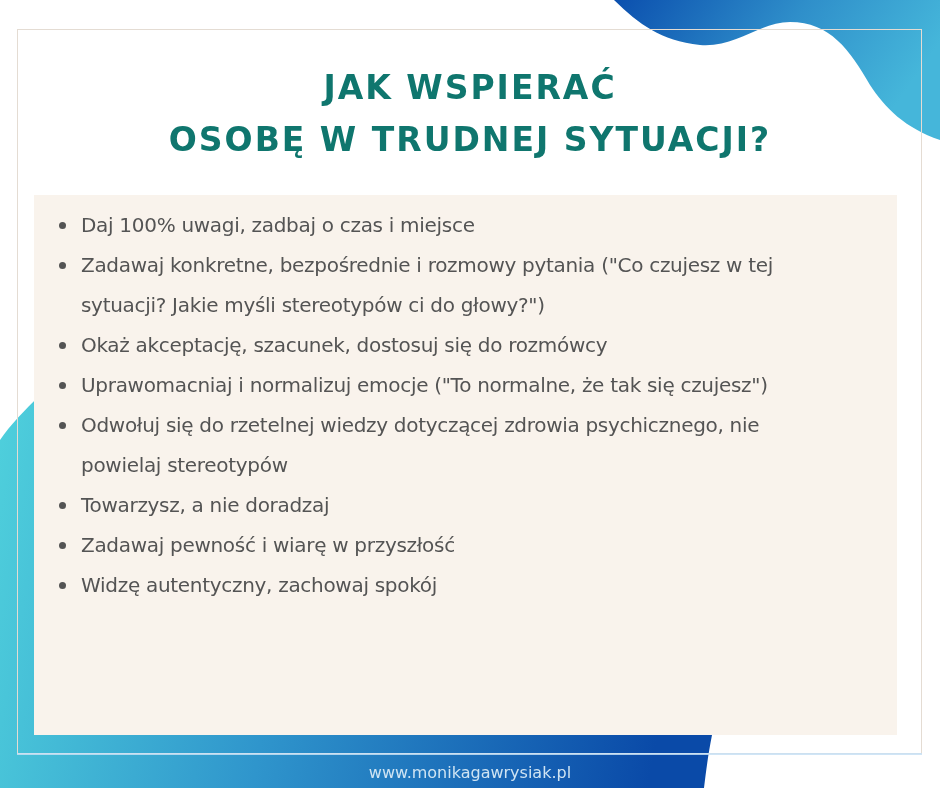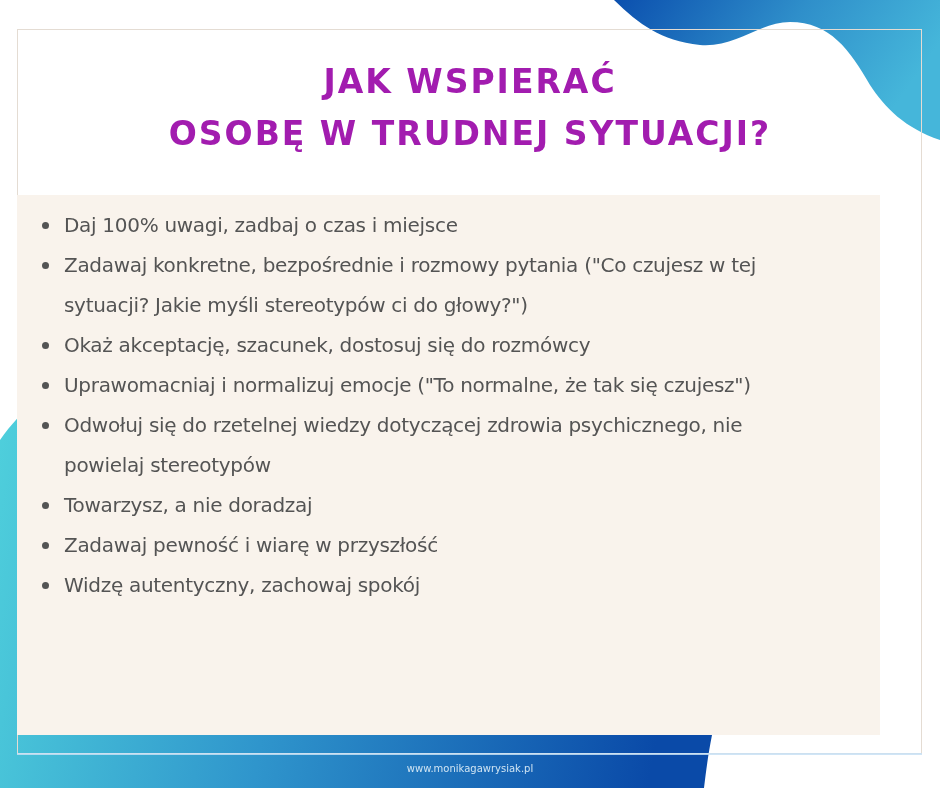--- a/index.html
+++ b/index.html
@@ -11,43 +11,43 @@
     .shape { position: absolute; left: 0; top: 0; width: 940px; height: 788px; }
     .frame {
       position: absolute; left: 17px; top: 29px; width: 905px; height: 725px;
       border: 1px solid #e4dcd3; box-sizing: border-box;
     }
     .frame-bottom-line {
       position: absolute; left: 17px; top: 753px; width: 905px; height: 2px;
       background: rgba(200,225,245,0.85);
     }
     .title {
-      position: absolute; left: 0; top: 56px; width: 940px;
-      text-align: center; color: #a21caf;
+      position: absolute; left: 0; top: 62px; width: 940px;
+      text-align: center; color: #0f766e;
       font-family: "DejaVu Sans", sans-serif; font-weight: bold;
       font-size: 33px; line-height: 52px; letter-spacing: 2px;
     }
     .title div { white-space: nowrap; }
     .panel {
-      position: absolute; left: 17px; top: 195px; width: 863px; height: 540px;
+      position: absolute; left: 34px; top: 195px; width: 863px; height: 540px;
       background: #f9f3ec; box-sizing: border-box; padding: 10px 20px 0 22px;
     }
     .list { list-style: none; margin: 0; padding: 0; }
     .item {
       position: relative; padding-left: 25px; color: #545454;
       font-family: "DejaVu Sans", sans-serif; font-size: 20px;
       line-height: 40px; letter-spacing: -0.3px;
     }
     .bullet {
       position: absolute; left: 3px; top: 17px; width: 7px; height: 7px;
       border-radius: 50%; background: #545454;
     }
     .footer-url {
       position: absolute; left: 0; top: 763px; width: 940px; text-align: center;
-      color: #cfe4f3; font-family: "DejaVu Sans", sans-serif; font-size: 10px;
+      color: #cfe4f3; font-family: "DejaVu Sans", sans-serif; font-size: 16px;
     }
   </style>
 </head>
 <body>
 
 <svg class="shape" viewBox="0 0 940 788" xmlns="http://www.w3.org/2000/svg">
   <defs>
     <linearGradient id="gTop" x1="0" y1="0" x2="1" y2="0.3">
       <stop offset="0" stop-color="#0b4fae"></stop>
       <stop offset="0.55" stop-color="#2f8fca"></stop>

